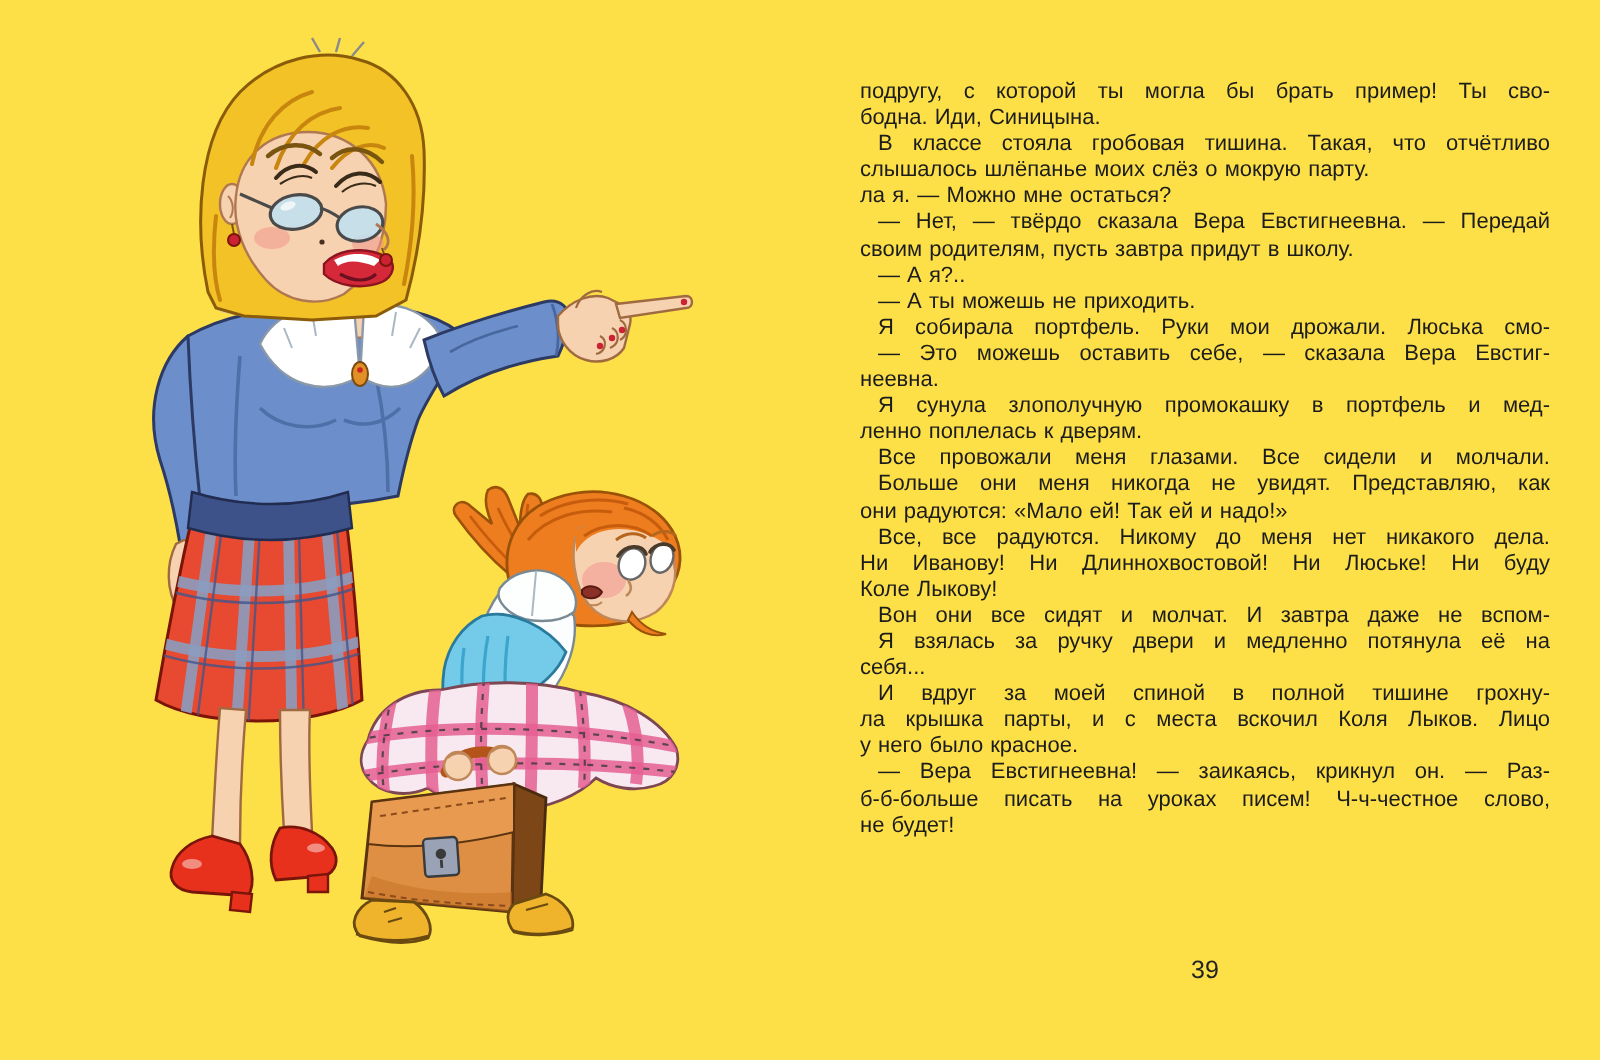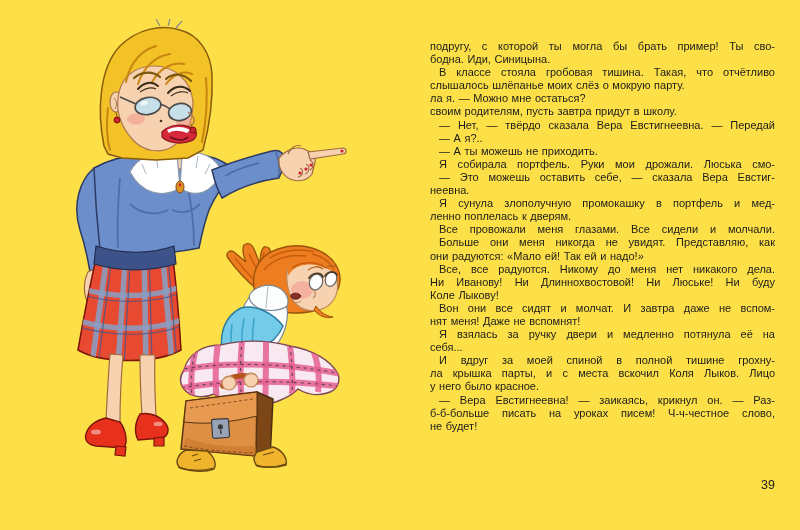--- a/index.html
+++ b/index.html
@@ -14,21 +14,21 @@
   .text-column{
     position:absolute;left:430px;top:40px;width:345px;
     font-size:11px;line-height:13.1px;color:#1c1c1c;
     word-spacing:0.5px;
   }
   .line{text-align:justify;text-align-last:justify;white-space:normal;}
   .line-last{text-align-last:left;}
   .line-indent{text-indent:9px;}
   .page-number{
     position:absolute;left:430px;top:478px;width:345px;
-    text-align:right;font-size:12.5px;color:#222;
+    text-align:center;font-size:12.5px;color:#222;
   }
 </style>
 </head>
 <body style="background: rgb(255, 255, 255);">
 
 <div class="book-page">
 
   <svg class="illustration" viewBox="0 0 320 460" role="img" aria-label="Акварельная иллюстрация: строгая учительница в очках и синей кофте указывает пальцем на дверь, а грустная рыжая школьница с хвостиком, согнувшись, несёт большой оранжевый портфель.">
 
     <g>
@@ -220,37 +220,36 @@
       </g>
     </g>
   </svg>
 
   <div class="text-column" style="color: rgb(28, 28, 28);">
       <div class="line">подругу, с которой ты могла бы брать пример! Ты сво-</div>
       <div class="line line-last">бодна. Иди, Синицына.</div>
       <div class="line line-indent">В классе стояла гробовая тишина. Такая, что отчётливо</div>
       <div class="line line-last">слышалось шлёпанье моих слёз о мокрую парту.</div>
       <div class="line line-last">ла я. — Можно мне остаться?</div>
+      <div class="line line-indent">— Нет, — твёрдо сказала Вера Евстигнеевна. — Передай</div>
       <div class="line line-last">своим родителям, пусть завтра придут в школу.</div>
-      <div class="line line-indent">— Нет, — твёрдо сказала Вера Евстигнеевна. — Передай</div>
       <div class="line line-last line-indent">— А я?..</div>
       <div class="line line-last line-indent">— А ты можешь не приходить.</div>
       <div class="line line-indent">Я собирала портфель. Руки мои дрожали. Люська смо-</div>
       <div class="line line-indent">— Это можешь оставить себе, — сказала Вера Евстиг-</div>
       <div class="line line-last">неевна.</div>
       <div class="line line-indent">Я сунула злополучную промокашку в портфель и мед-</div>
       <div class="line line-last">ленно поплелась к дверям.</div>
       <div class="line line-indent">Все провожали меня глазами. Все сидели и молчали.</div>
       <div class="line line-indent">Больше они меня никогда не увидят. Представляю, как</div>
       <div class="line line-last">они радуются: «Мало ей! Так ей и надо!»</div>
       <div class="line line-indent">Все, все радуются. Никому до меня нет никакого дела.</div>
       <div class="line">Ни Иванову! Ни Длиннохвостовой! Ни Люське! Ни буду</div>
       <div class="line line-last">Коле Лыкову!</div>
       <div class="line line-indent">Вон они все сидят и молчат. И завтра даже не вспом-</div>
-      <div class="line line-last">нят меня! Даже не вспомнят!</div>
       <div class="line line-indent">Я взялась за ручку двери и медленно потянула её на</div>
       <div class="line line-last">себя...</div>
       <div class="line line-indent">И вдруг за моей спиной в полной тишине грохну-</div>
       <div class="line">ла крышка парты, и с места вскочил Коля Лыков. Лицо</div>
       <div class="line line-last">у него было красное.</div>
       <div class="line line-indent">— Вера Евстигнеевна! — заикаясь, крикнул он. — Раз-</div>
       <div class="line">б-б-больше писать на уроках писем! Ч-ч-честное слово,</div>
       <div class="line line-last">не будет!</div>
     </div>
 

